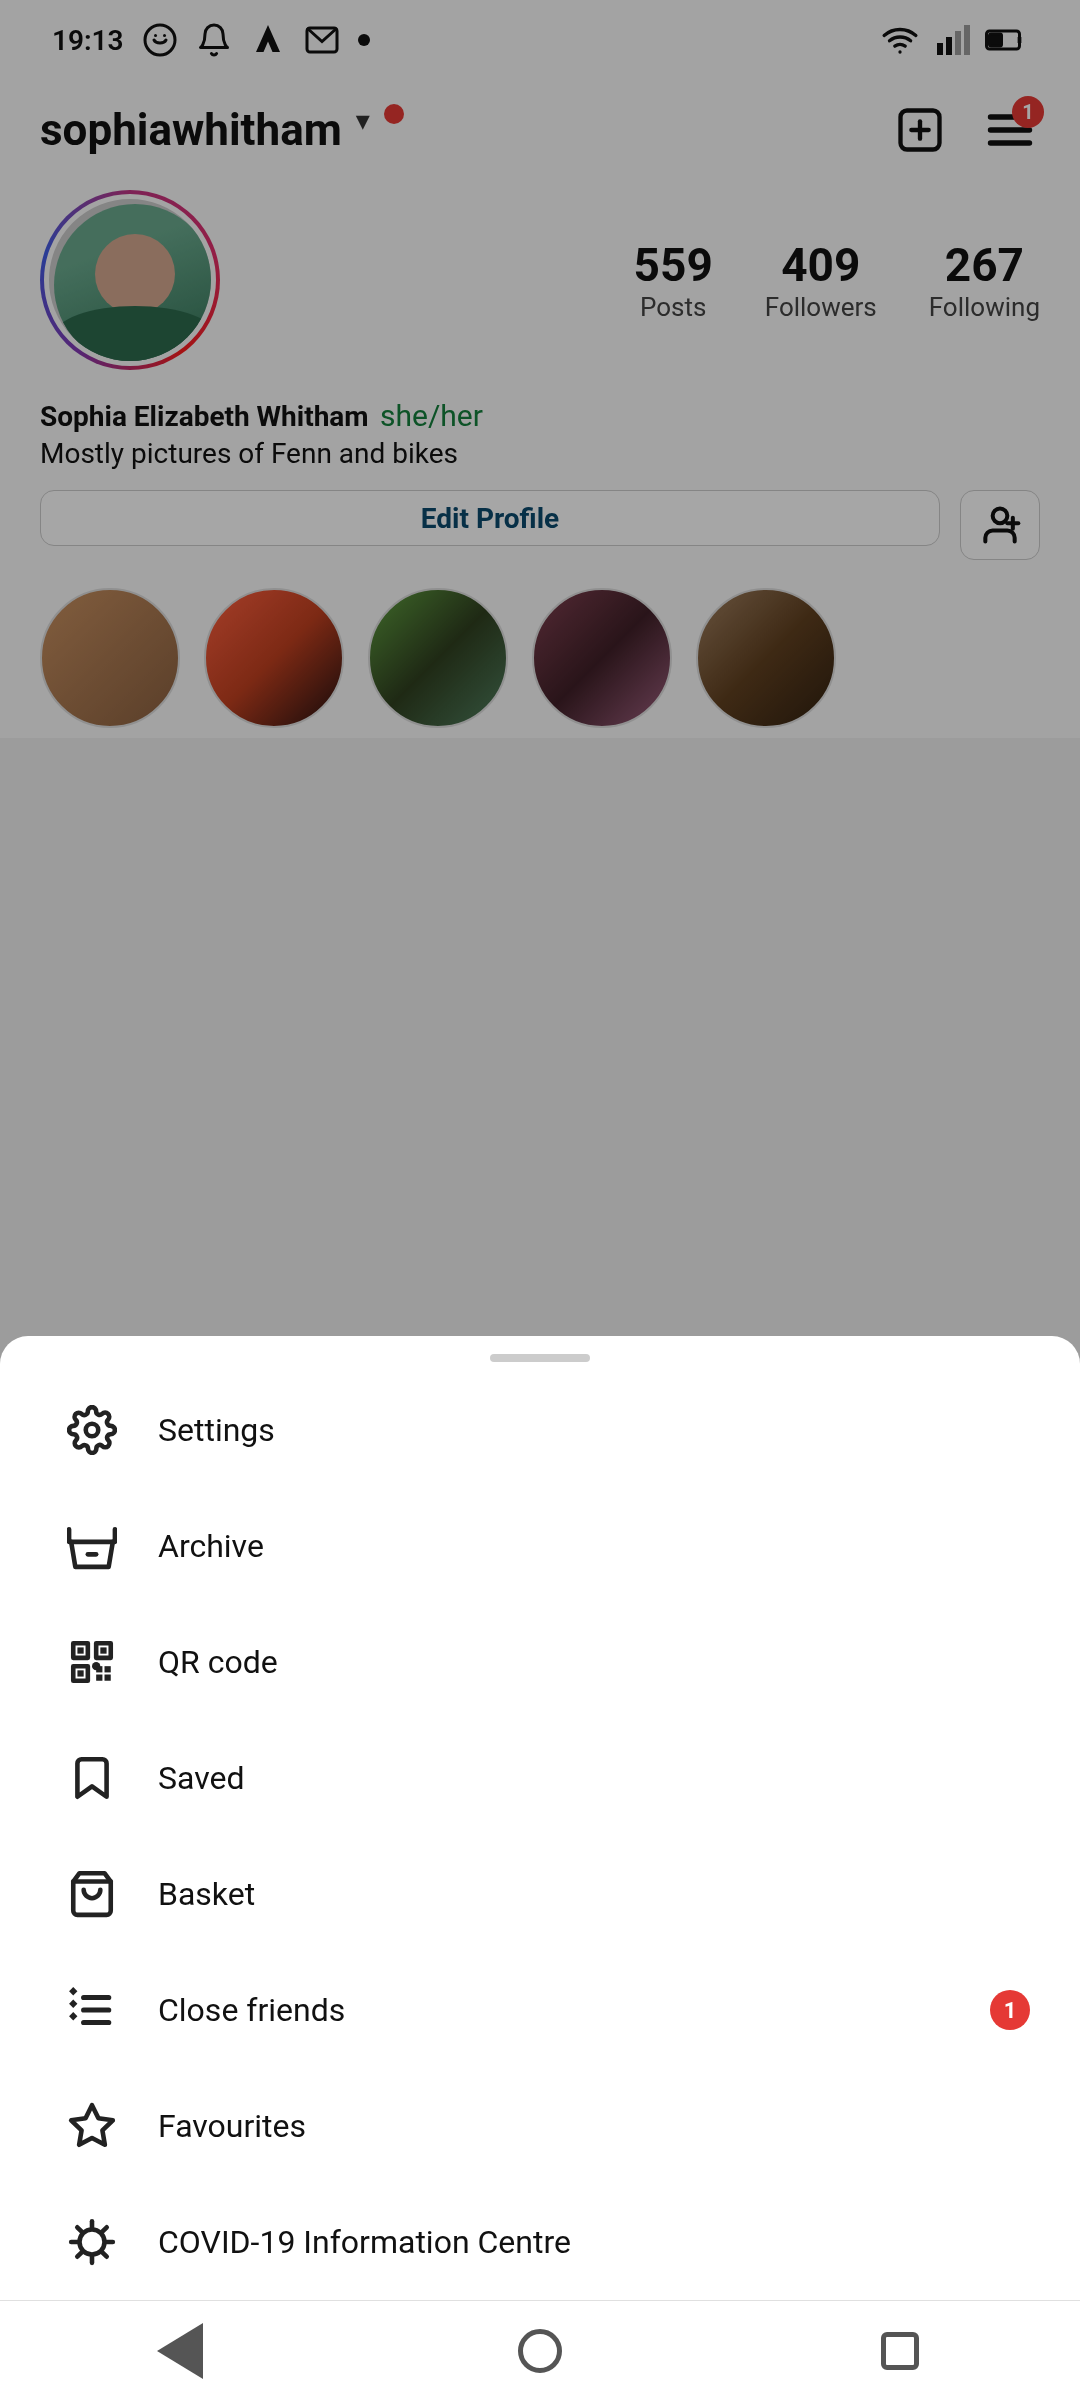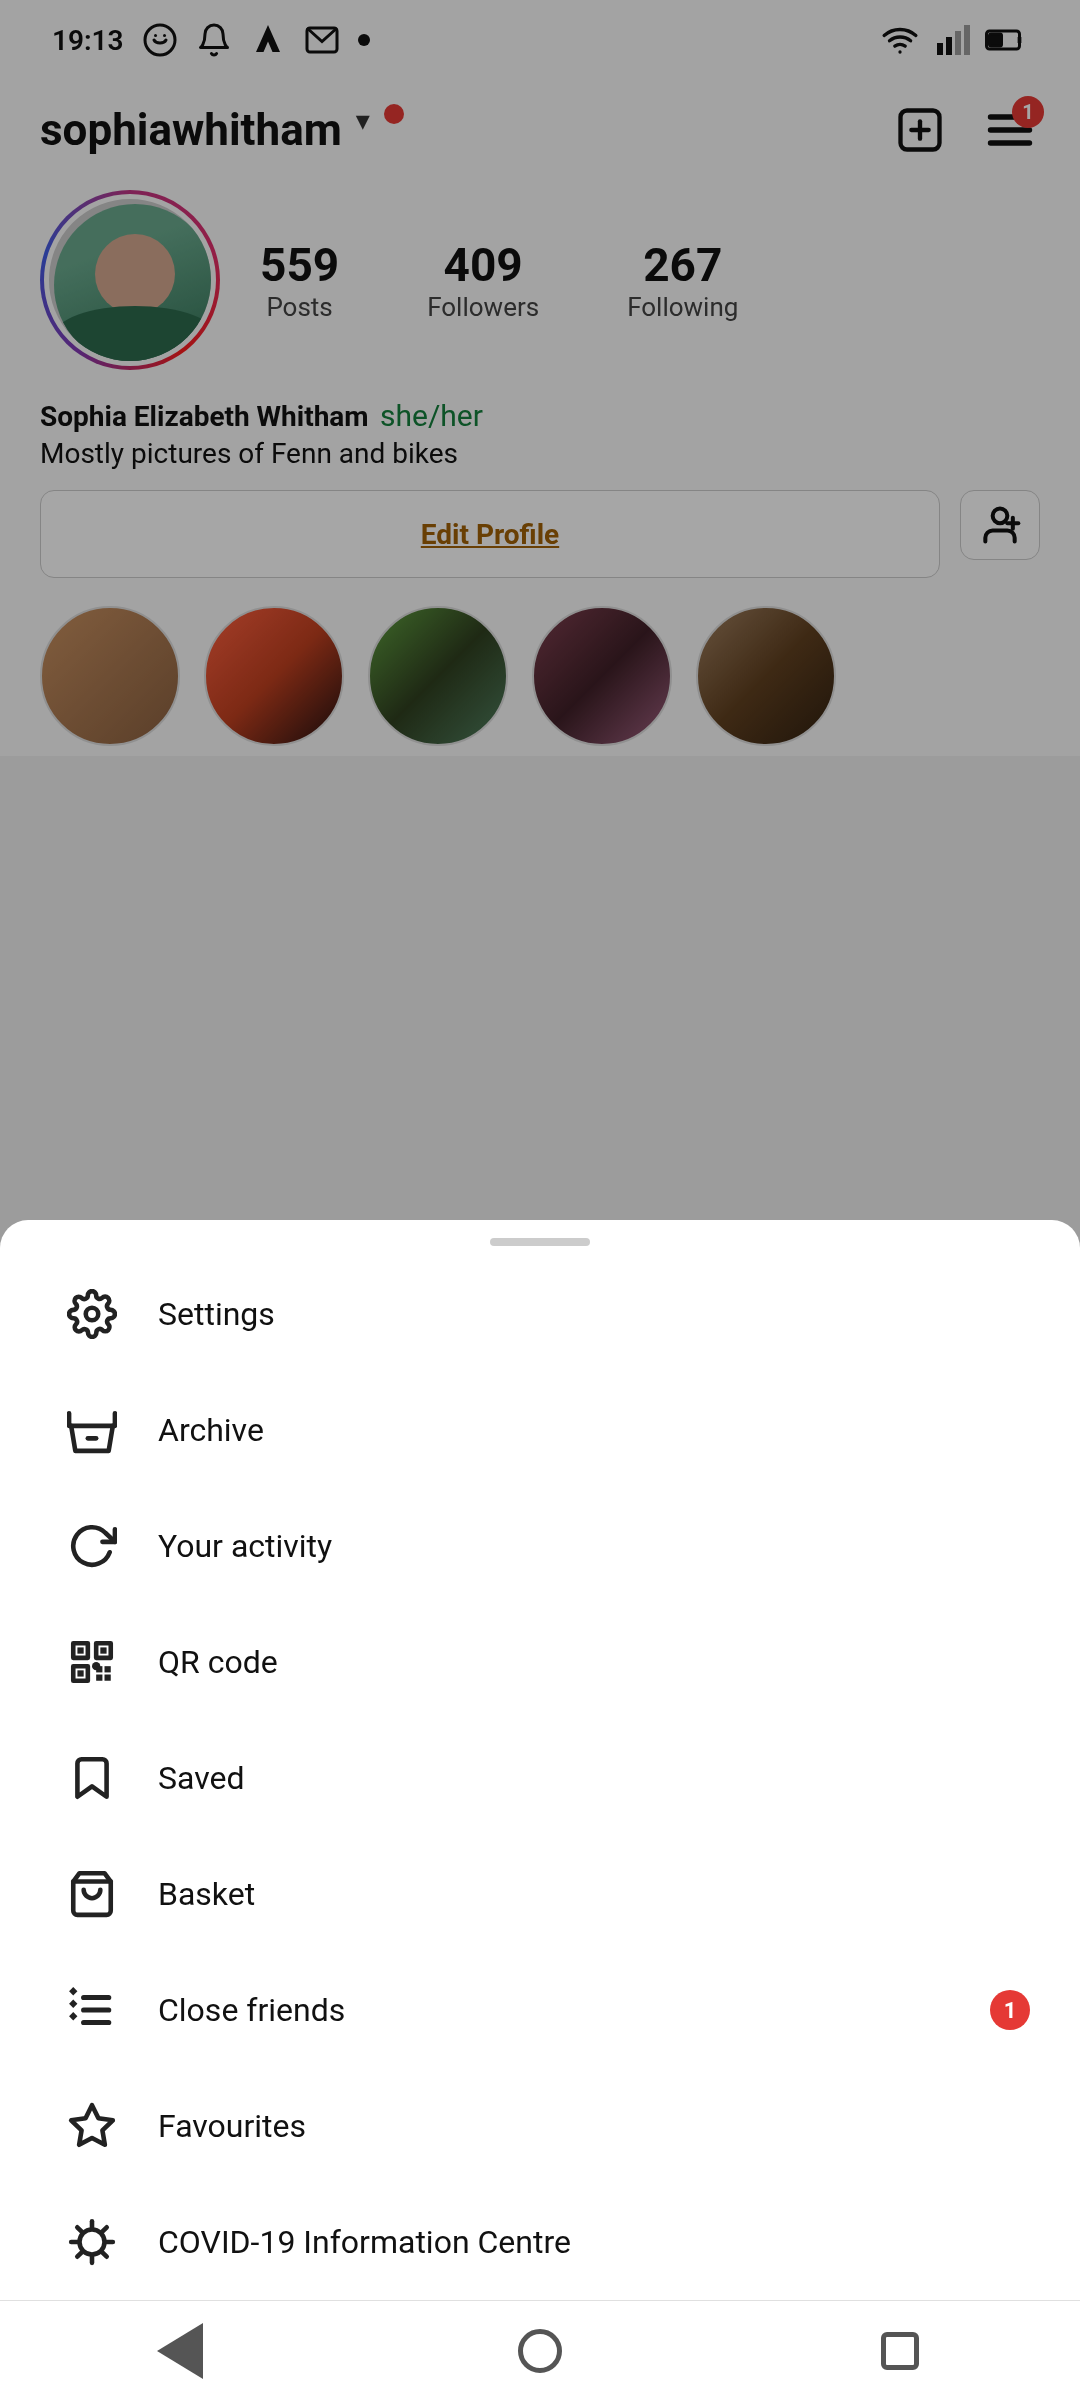--- a/index.html
+++ b/index.html
@@ -159,23 +159,23 @@
       left: 50%;
       transform: translateX(-50%);
       width: 80px;
       height: 80px;
       border-radius: 50%;
       background: #d4a890;
     }
 
     .stats-row {
       display: flex;
-      gap: 88px;
+      gap: 52px;
       flex: 1;
-      justify-content: flex-start;
+      justify-content: flex-end;
     }
     .stat-item {
       display: flex;
       flex-direction: column;
       align-items: center;
     }
     .stat-number {
       font-size: 46px;
       font-weight: 700;
       color: #111;
@@ -205,32 +205,31 @@
     }
 
     
     .action-row {
       display: flex;
       gap: 20px;
       margin-bottom: 28px;
     }
     .edit-profile-btn {
       flex: 1;
-      height: 88px;
+      height: 56px;
       border: 1.5px solid #ccc;
       border-radius: 14px;
       background: #fff;
       font-size: 28px;
       font-weight: 700;
-      color: #a16207;
+      color: #0c4a6e;
       display: flex;
       align-items: center;
       justify-content: center;
       cursor: pointer;
-      text-decoration: underline;
     }
     .add-person-btn {
       width: 80px;
       height: 70px;
       border: 1.5px solid #ccc;
       border-radius: 14px;
       background: #fff;
       display: flex;
       align-items: center;
       justify-content: center;
@@ -516,29 +515,20 @@
     <div class="menu-icon">
       <svg viewBox="0 0 24 24">
           <polyline points="1 4 1 10 23 10 23 4"></polyline>
           <path d="M2 10l2 12h16l2-12"></path>
           <path d="M10 16h4"></path>
         </svg>
     </div>
     <span class="menu-label">Archive</span>
   </div>
 
-  <div class="menu-item">
-    <div class="menu-icon">
-      <svg viewBox="0 0 24 24">
-          <polyline points="23 4 23 10 17 10"></polyline>
-          <path d="M20.49 15a9 9 0 1 1-2.12-9.36L23 10"></path>
-        </svg>
-    </div>
-    <span class="menu-label">Your activity</span>
-  </div>
 
   <div class="menu-item">
     <div class="menu-icon">
       <svg viewBox="0 0 24 24">
         <rect x="3" y="3" width="7" height="7"></rect>
           <rect x="14" y="3" width="7" height="7"></rect>
         <rect x="3" y="14" width="7" height="7"></rect>
         <rect x="5" y="5" width="3" height="3" fill="#222" stroke="none"></rect>
         <rect x="16" y="5" width="3" height="3" fill="#222" stroke="none"></rect>
         <rect x="5" y="16" width="3" height="3" fill="#222" stroke="none"></rect>

